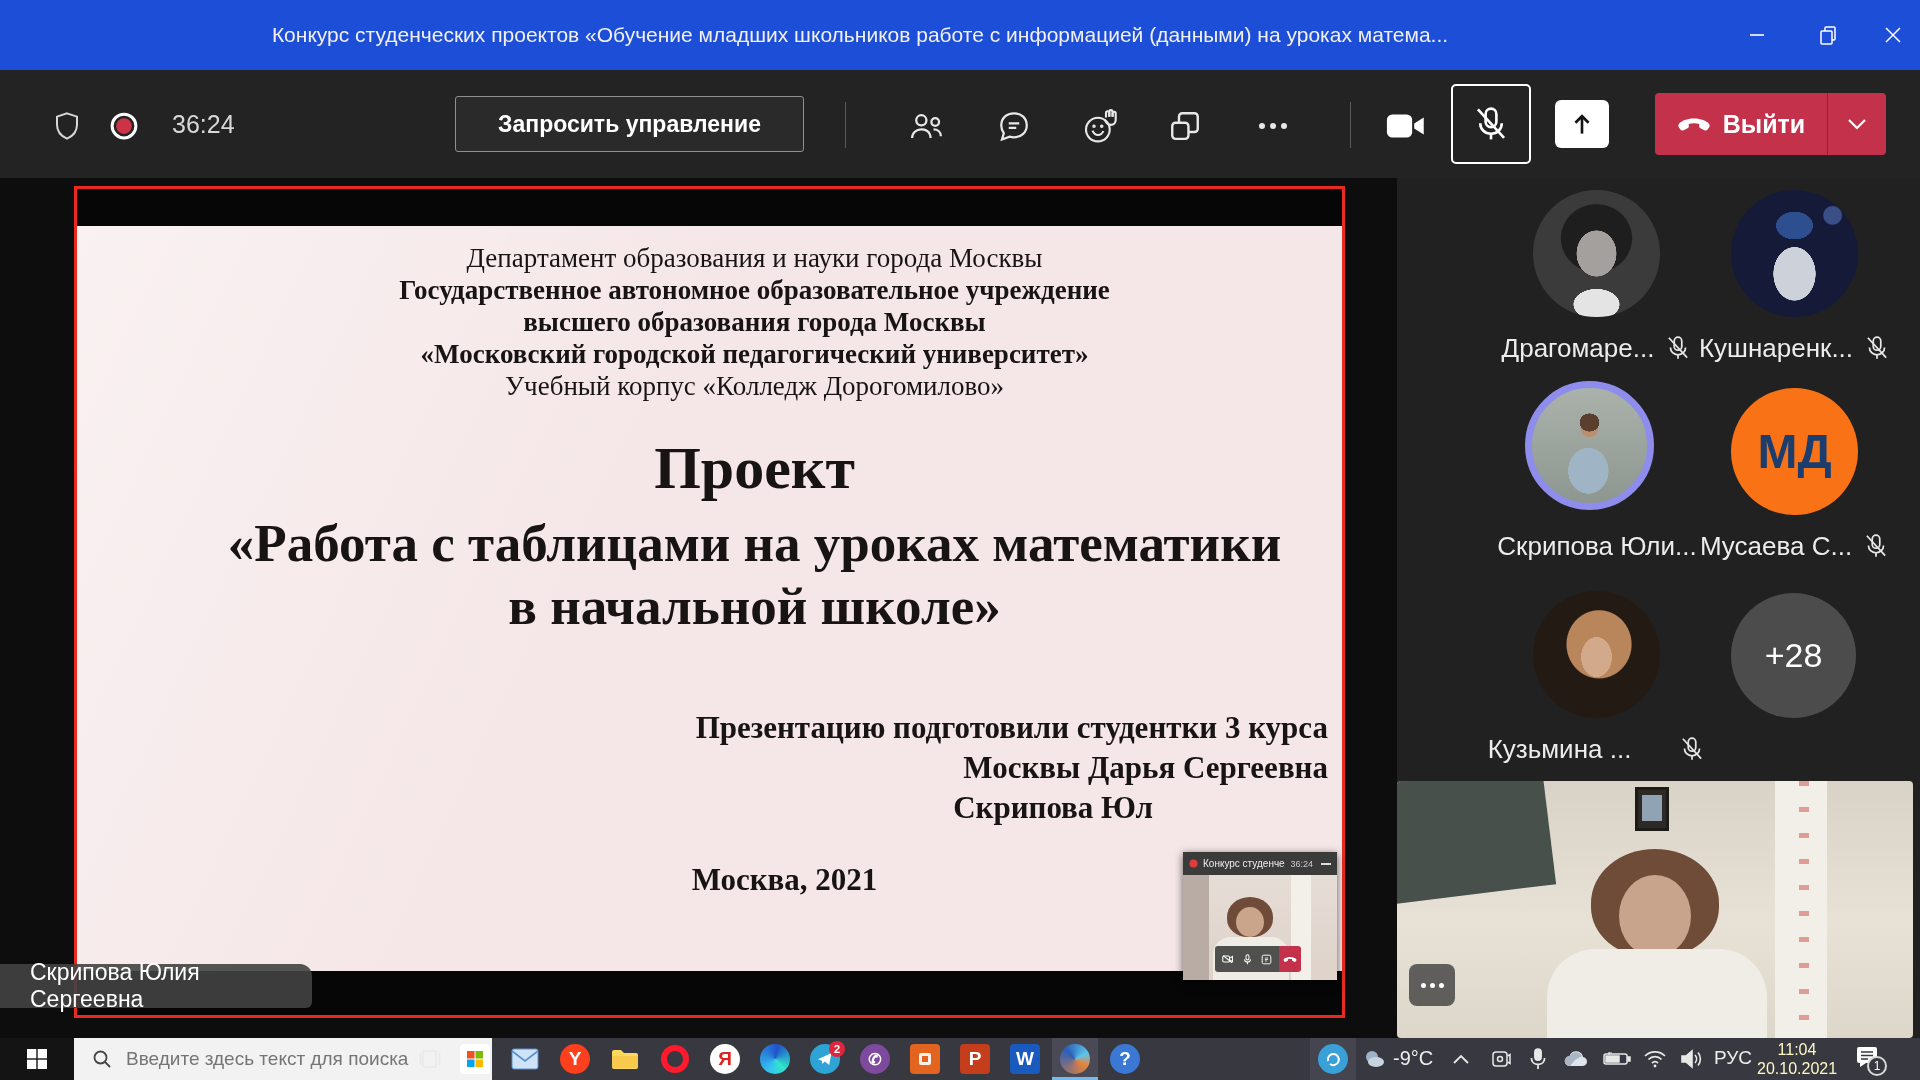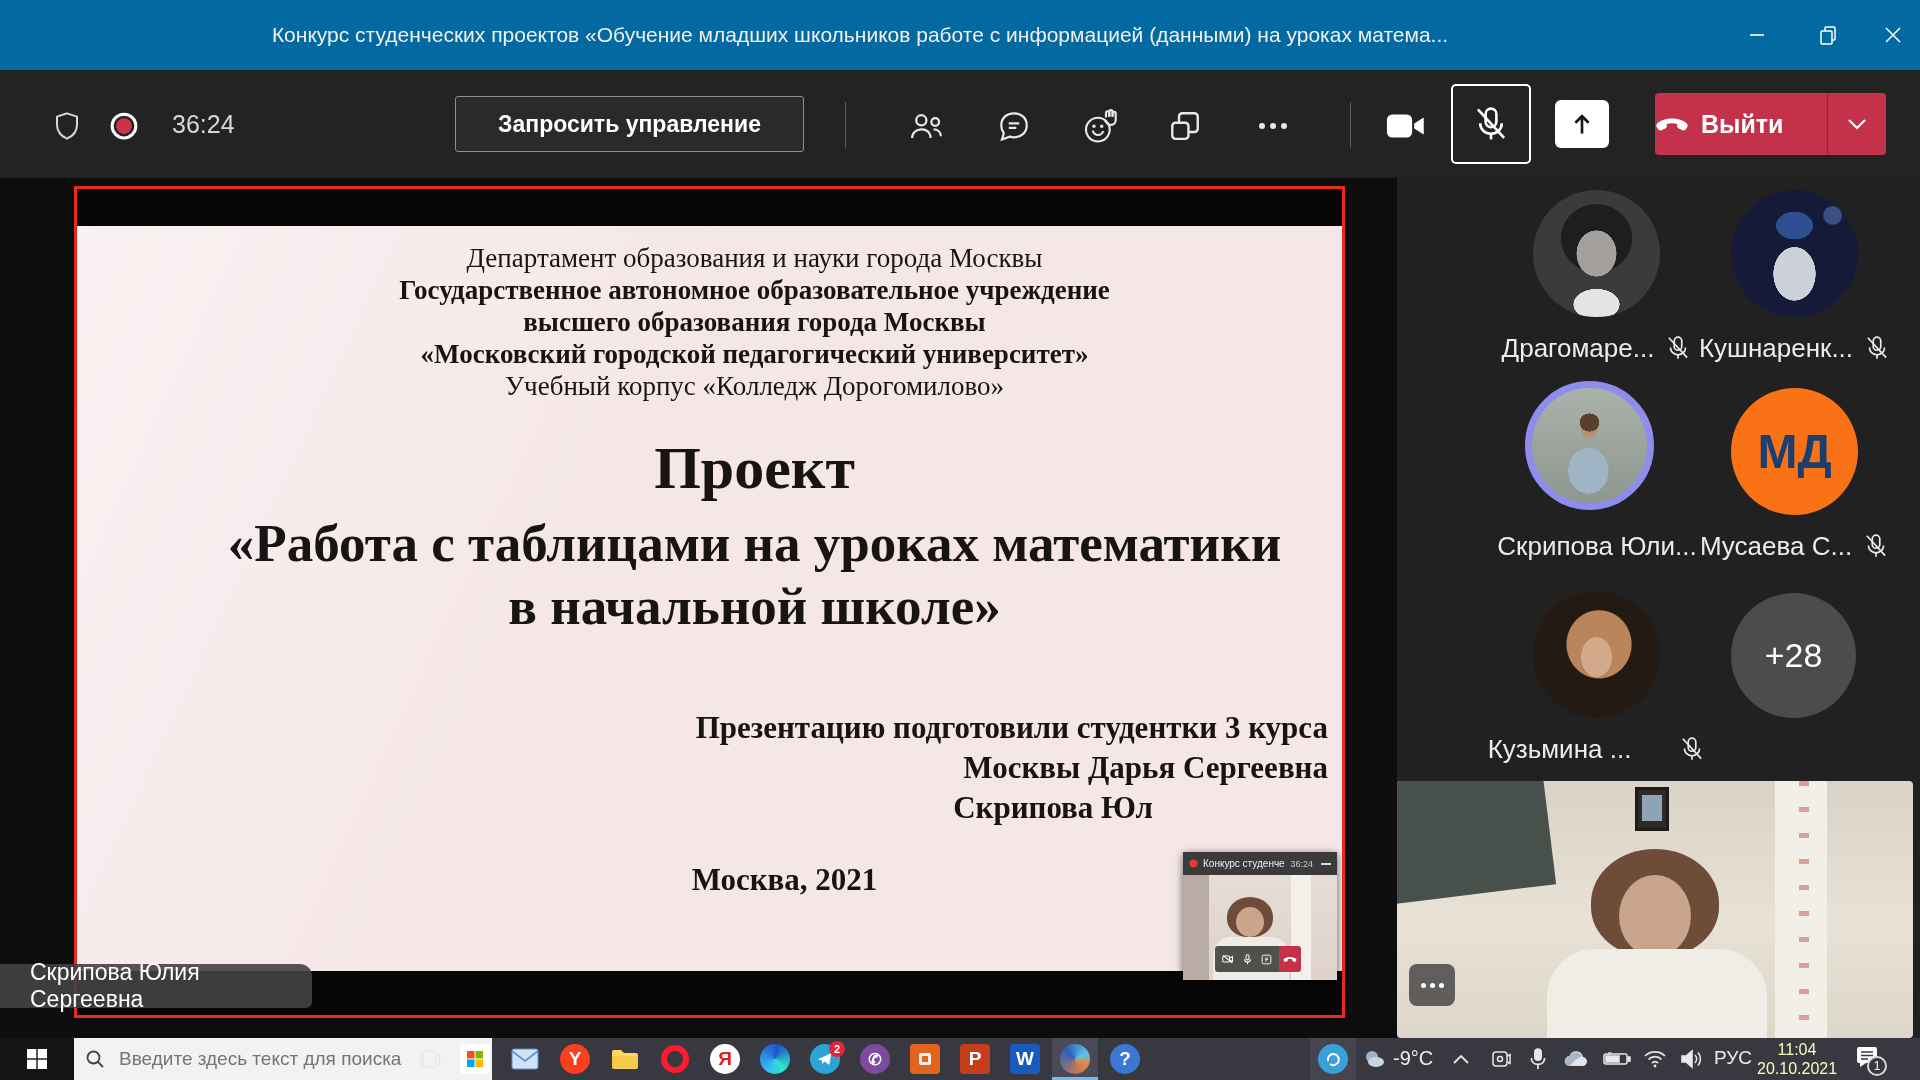--- a/index.html
+++ b/index.html
@@ -1,34 +1,34 @@
 <!DOCTYPE html>
 <html><head>
 <meta charset="utf-8">
 <style>
   * { margin:0; padding:0; box-sizing:border-box; }
   body { font-family:"Liberation Sans", sans-serif; background:#000; }
   .screen { position:relative; width:1920px; height:1080px; overflow:hidden; background:#0d0d0d; }
   .abs { position:absolute; }
 
   
-  .titlebar { position:absolute; left:0; top:0; width:1920px; height:70px; background:#0369a1; }
+  .titlebar { position:absolute; left:0; top:0; width:1920px; height:70px; background:#1d4ed8; }
   .titlebar-text { position:absolute; left:0; right:200px; top:0; height:70px; display:flex; align-items:center; justify-content:center; color:#f0f0f0; font-size:21px; white-space:nowrap; }
   .wbtn { position:absolute; top:0; width:68px; height:70px; display:flex; align-items:center; justify-content:center; }
 
   
   .toolbar { position:absolute; left:0; top:70px; width:1920px; height:108px; background:#242323; }
   .ticon { position:absolute; top:34px; width:44px; height:44px; display:flex; align-items:center; justify-content:center; cursor:pointer; }
   .tdivider { position:absolute; top:32px; width:1px; height:46px; background:#5a5a5a; }
   .timer { position:absolute; left:172px; top:40px; color:#d8d8d8; font-size:25px; }
   .request-btn { position:absolute; left:455px; top:26px; width:349px; height:56px; background:#2b2a2a; border:1px solid #8f8f8f; border-radius:3px; color:#fff; font-size:23px; font-weight:600; display:flex; align-items:center; justify-content:center; cursor:pointer; }
   .micbox { position:absolute; left:1451px; top:14px; width:80px; height:80px; border:2.5px solid #fff; border-radius:5px; display:flex; align-items:center; justify-content:center; cursor:pointer; }
   .sharebtn { position:absolute; left:1555px; top:30px; width:54px; height:48px; background:#fff; border-radius:6px; display:flex; align-items:center; justify-content:center; cursor:pointer; }
   .leavebtn { position:absolute; left:1655px; top:23px; width:231px; height:62px; border-radius:4px; display:flex; cursor:pointer; }
-  .leave-main { width:172px; height:62px; display:flex; align-items:center; justify-content:flex-start; gap:12px; color:#fff; font-size:25px; font-weight:600; border-radius:4px 0 0 4px; }
+  .leave-main { width:172px; height:62px; display:flex; align-items:center; justify-content:center; gap:12px; color:#fff; font-size:25px; font-weight:600; border-radius:4px 0 0 4px; }
   .leave-chev { width:59px; height:62px; display:flex; align-items:center; justify-content:center; border-left:1px solid rgba(0,0,0,.25); border-radius:0 4px 4px 0; }
 
   
   .slide { position:absolute; left:74px; top:186px; width:1271px; height:832px; border:3px solid #ea2a1e; background:#060606; }
   .slide-pink { position:absolute; left:0; top:37px; width:1265px; height:745px;
       background: linear-gradient(115deg, rgba(255,255,255,.45) 0%, rgba(255,255,255,0) 45%), #f5e6e7;
       font-family:"Liberation Serif","DejaVu Serif",serif; color:#171413; }
   .slide-inner { padding:16px 0 0 90px; text-align:center; }
   .hline { font-size:27px; line-height:32px; }
   .hbold { font-weight:700; }
@@ -95,21 +95,21 @@
       background-image:repeating-linear-gradient(180deg, rgba(205,90,80,.55) 0 5px, transparent 5px 26px); background-size:10px 100%; background-repeat:no-repeat; background-position:24px 0; }
   .vid-hair { position:absolute; left:194px; top:68px; width:128px; height:108px; border-radius:50% 50% 46% 46%; background:#6e4c38; }
   .vid-face { position:absolute; left:222px; top:94px; width:72px; height:82px; border-radius:50%; background:#c9a48d; }
   .vid-bodyw { position:absolute; left:150px; top:168px; width:220px; height:92px; border-radius:48px 48px 0 0; background:#f0ede7; }
   .vid-more { position:absolute; left:12px; bottom:32px; width:46px; height:42px; border-radius:8px; background:rgba(62,62,62,.8); display:flex; align-items:center; justify-content:center; gap:4px; cursor:pointer; }
   .vdot { width:5px; height:5px; border-radius:50%; background:#fff; }
 
   
   .taskbar { position:absolute; left:0; top:1038px; width:1920px; height:42px; background:#383841; }
   .startbtn { position:absolute; left:0; top:0; width:74px; height:42px; background:#141414; display:flex; align-items:center; justify-content:center; cursor:pointer; }
-  .searchbox { position:absolute; left:74px; top:0; width:418px; height:42px; background:#f2f2f2; display:flex; align-items:center; gap:14px; padding-left:11px; }
+  .searchbox { position:absolute; left:74px; top:0; width:418px; height:42px; background:#f2f2f2; display:flex; align-items:center; gap:14px; padding-left:18px; }
   .searchbox input { border:none; outline:none; background:transparent; font-size:19px; color:#3c3c3c; width:330px; font-family:"Liberation Sans",sans-serif; }
   .tbicon { position:absolute; top:0; width:46px; height:42px; display:flex; align-items:center; justify-content:center; cursor:pointer; }
   .appglyph { width:30px; height:30px; border-radius:4px; display:flex; align-items:center; justify-content:center; font-weight:700; font-size:19px; color:#fff; }
   .circleglyph { border-radius:50%; }
   .active-app { background:#4a4a56; box-shadow:inset 0 -3px 0 #76b9ed; }
   .redbadge { position:absolute; right:3px; top:3px; width:16px; height:16px; border-radius:50%; background:#e0263c; color:#fff; font-size:11px; font-weight:700; display:flex; align-items:center; justify-content:center; }
   .tray-text { color:#ededed; font-size:20px; }
   .clock { position:absolute; left:1757px; top:2px; width:80px; text-align:center; color:#fef9c3; font-size:16px; line-height:19px; cursor:pointer; }
   .notifbadge { position:absolute; right:-8px; bottom:-4px; width:20px; height:20px; border-radius:50%; border:2px solid #d8d8d8; color:#fff; font-size:12px; display:flex; align-items:center; justify-content:center; background:#383841; }
 </style>

